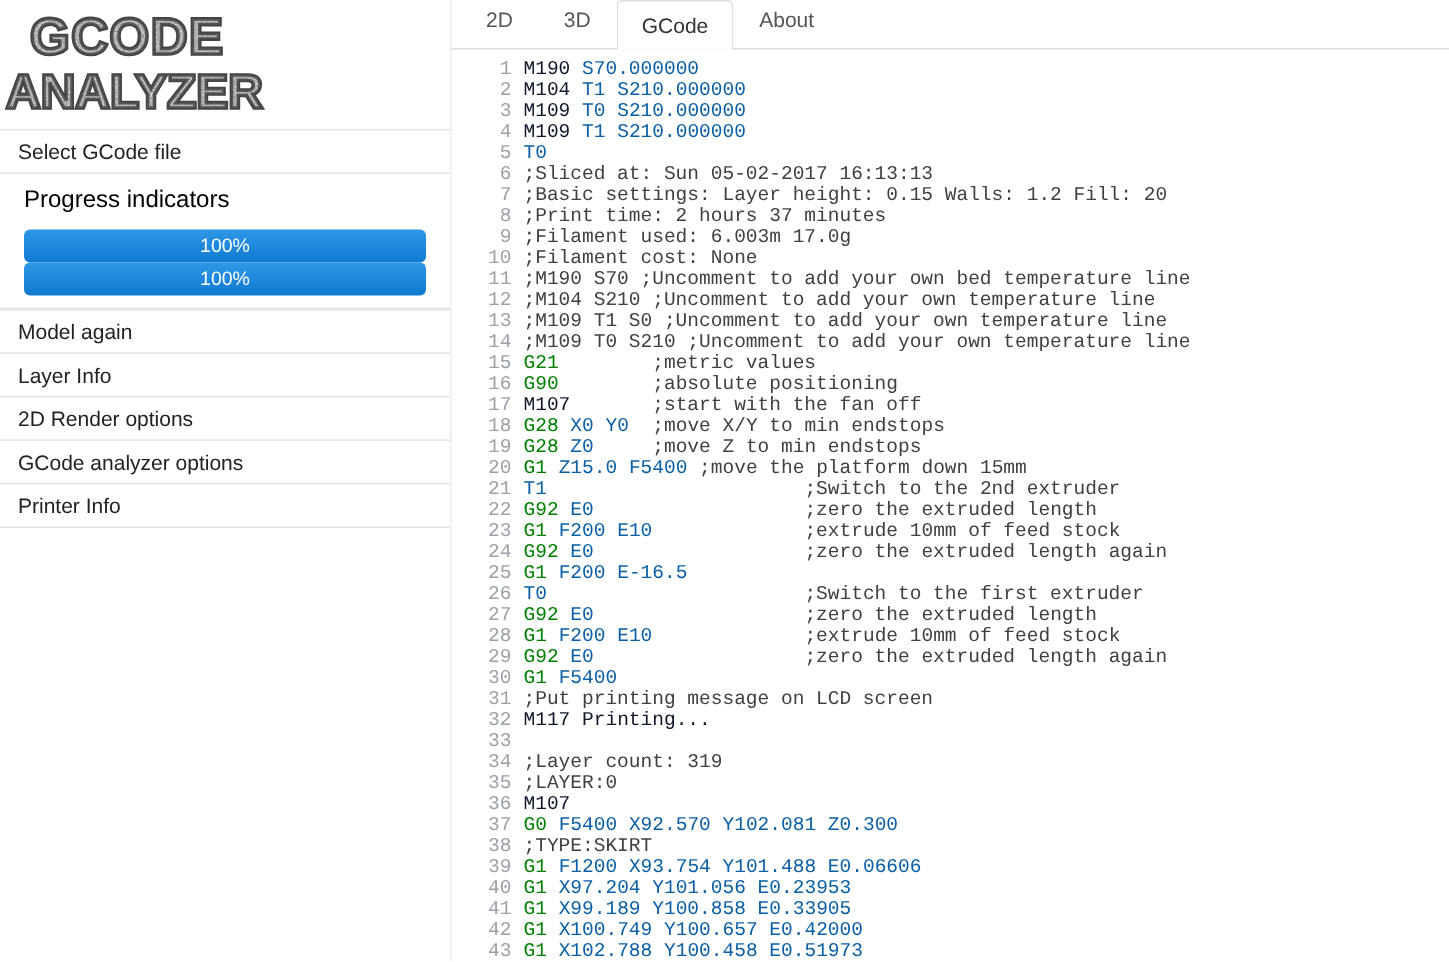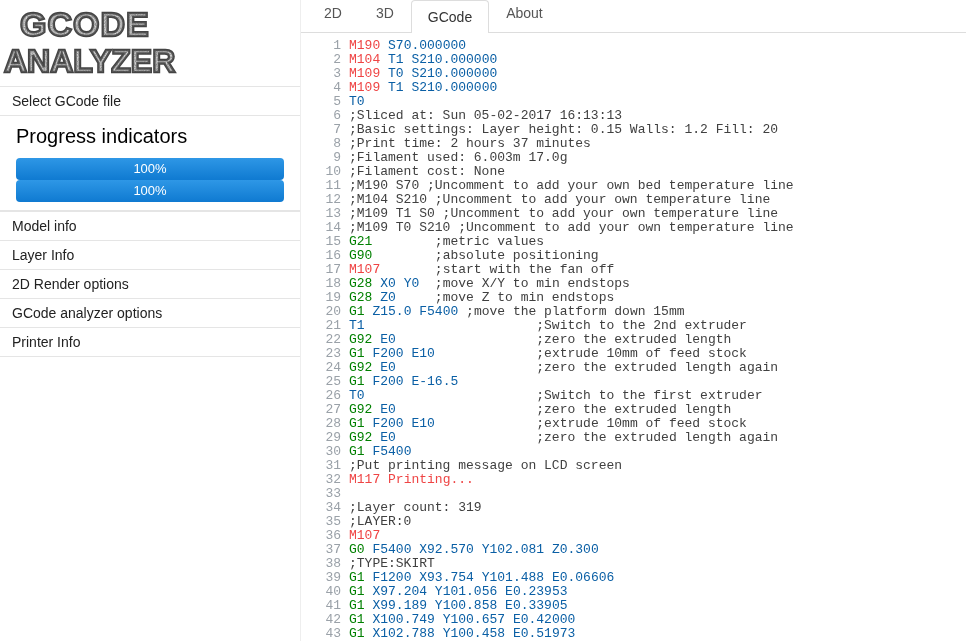--- a/index.html
+++ b/index.html
@@ -3,31 +3,31 @@
   <meta charset="utf-8">
   <style>
     * { margin: 0; padding: 0; box-sizing: border-box; }
     body { font-family: Arial, Helvetica, sans-serif; font-size: 14px; background: #fff; width: 966px; height: 641px; overflow: hidden; display: flex; }
     .sidebar { width: 300px; flex: none; background: #fff; }
     .logo { padding: 2px 0 6px 2px; }
     .logo-svg { width: 280px; height: 78px; display: block; }
     .side-item { display: block; text-align: left; width: 100%; padding: 6px 12px; background: #fff; border: none; border-top: 1px solid #e5e5e5; border-bottom: 1px solid #e5e5e5; margin-bottom: -1px; font-size: 14px; color: #222; cursor: pointer; }
     .side-item:first-of-type { border-top: 1px solid #e5e5e5; }
     .progress-wrap { padding: 8px 16px; border-bottom: 1px solid #e5e5e5; }
-    .progress-label { padding: 2px 0 10px 0; font-size: 20px; }
+    .progress-label { padding: 2px 0 10px 0; font-size: 16px; }
     .progress-bar { height: 22px; border-radius: 4px; background: linear-gradient(#2e97e6, #0f7ad1); color: #fff; text-align: center; line-height: 22px; font-size: 13px; margin-bottom: 0; }
     .main { flex: 1; display: flex; flex-direction: column; border-left: 1px solid #eee; }
     .tabs { display: flex; border-bottom: 1px solid #ddd; padding-left: 6px; align-items: flex-end; }
     .tab { padding: 6px 16px 8px; font-size: 14px; color: #555; cursor: pointer; border: 1px solid transparent; border-bottom: none; margin-bottom: -1px; background: #fff; border-top-left-radius: 4px; border-top-right-radius: 4px; position: relative; top: -4px; }
     .tab.active { color: #333; border-color: #ddd; border-bottom-color: #fff; top: 0; margin-bottom: -1px; padding-top: 8px; }
     .code-area { flex: 1; overflow: auto; font-family: "Courier New", Courier, monospace; font-size: 13px; line-height: 14px; padding-top: 6px; white-space: pre; }
     .code-line { display: flex; }
     .ln { display: inline-block; width: 48px; text-align: right; color: #9aa1a8; padding-right: 8px; user-select: none; flex: none; }
     .code-text {}
-    .tok-m { color: #ef4444; }
+    .tok-m { color: #0f172a; }
     .tok-g { color: #008000; }
     .tok-param { color: #0a5fa5; }
     .tok-comment { color: #404040; }
   </style>
 </head>
 <body>
 
 <div class="sidebar">
   <div class="logo">
     <svg class="logo-svg" viewBox="0 0 280 78">
@@ -50,21 +50,21 @@
   </div>
 
   <button class="side-item">Select GCode file</button>
 
   <div class="progress-wrap">
     <div class="progress-label">Progress indicators</div>
     <div class="progress-bar">100%</div>
     <div class="progress-bar">100%</div>
   </div>
 
-  <button class="side-item">Model info</button>
+  <button class="side-item">Model again</button>
   <button class="side-item">Layer Info</button>
   <button class="side-item">2D Render options</button>
   <button class="side-item">GCode analyzer options</button>
   <button class="side-item">Printer Info</button>
 </div>
 
 <div class="main">
   <div class="tabs" id="tab-bar">
       <div class="tab">2D</div>
       <div class="tab">3D</div>

